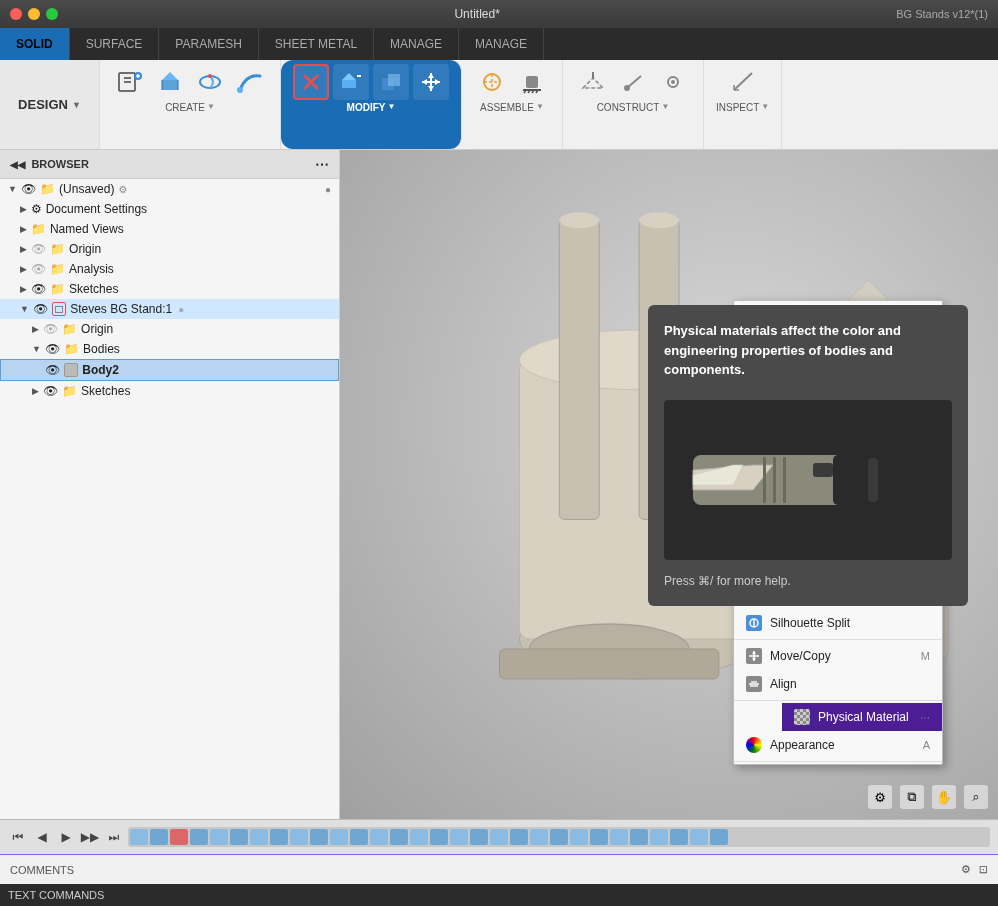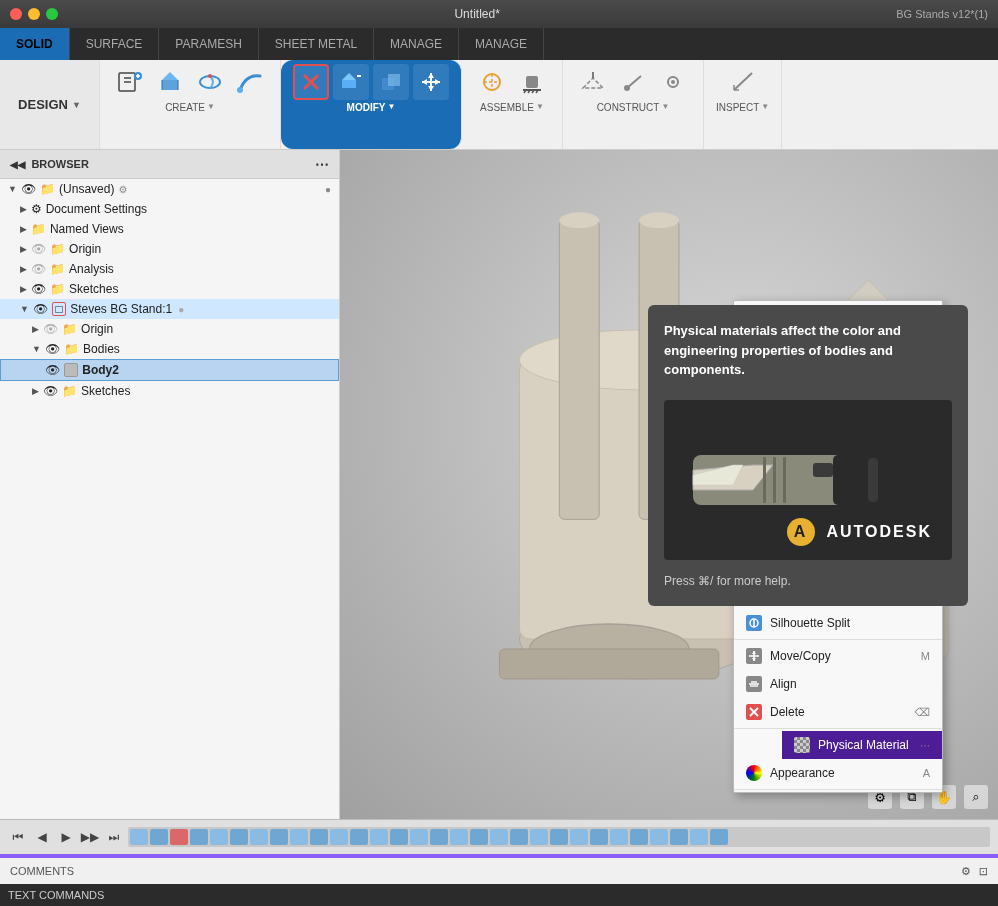--- a/index.html
+++ b/index.html
@@ -291,21 +291,21 @@
       background: #5a9fd4;
       opacity: 0.8;
     }
     .timeline-item:nth-child(odd) { background: #7ab8e8; }
     .timeline-item-red { background: #e05050 !important; }
 
     
     #comments-bar {
       height: 30px;
       background: #f0f0f0;
-      border-top: 4px solid #8b5cf6;
+      border-top: 1px solid #8b5cf6;
       display: flex;
       align-items: center;
       padding: 0 10px;
       font-size: 11px;
       color: #555;
       justify-content: space-between;
     }
 
     
     #text-commands {
@@ -845,32 +845,20 @@
             <svg width="12" height="12" viewBox="0 0 12 12">
                 <line x1="1" y1="6" x2="11" y2="6" stroke="white" stroke-width="1.5"></line>
                 <rect x="3" y="3" width="6" height="2" fill="white" opacity="0.7"></rect>
                 <rect x="2" y="7" width="8" height="2" fill="white" opacity="0.7"></rect>
               </svg>
           </div>
           <span>Align</span>
         </div>
       </div>
 
-      <div class="menu-item">
-        <div class="item-left">
-          <div class="icon-dot icon-red">
-            <svg width="12" height="12" viewBox="0 0 12 12">
-                <line x1="2" y1="2" x2="10" y2="10" stroke="white" stroke-width="2"></line>
-                <line x1="10" y1="2" x2="2" y2="10" stroke="white" stroke-width="2"></line>
-              </svg>
-          </div>
-          <span>Delete</span>
-        </div>
-        <span class="shortcut">⌫</span>
-      </div>
 
       <div class="menu-divider"></div>
 
       <div class="menu-item highlighted">
         <div class="item-left">
           <div class="icon-dot icon-checker" style="width:16px;height:16px;border-radius:2px;"></div>
           <span>Physical Material</span>
         </div>
         <span class="more-arrow">⋯</span>
       </div>
@@ -905,23 +893,20 @@
           <rect x="90" y="42" width="3" height="46" rx="1" fill="#6a6a5a"></rect>
           <rect x="100" y="42" width="3" height="46" rx="1" fill="#6a6a5a"></rect>
 
           <rect x="130" y="48" width="20" height="14" rx="3" fill="#3a3a3a"></rect>
 
           <rect x="150" y="40" width="40" height="50" rx="5" fill="#2a2a2a"></rect>
 
           <rect x="185" y="43" width="10" height="44" rx="4" fill="#3a3a3a"></rect>
         </svg>
 
-        <div class="autodesk-logo">
-          <span>AUTODESK</span>
-        </div>
       </div>
 
       <div class="tooltip-footer">Press ⌘/ for more help.</div>
     </div>
 
     <div class="viewport-bottom-icons">
       <div class="vp-icon">⚙</div>
       <div class="vp-icon">⧉</div>
       <div class="vp-icon">✋</div>
       <div class="vp-icon">⌕</div>

